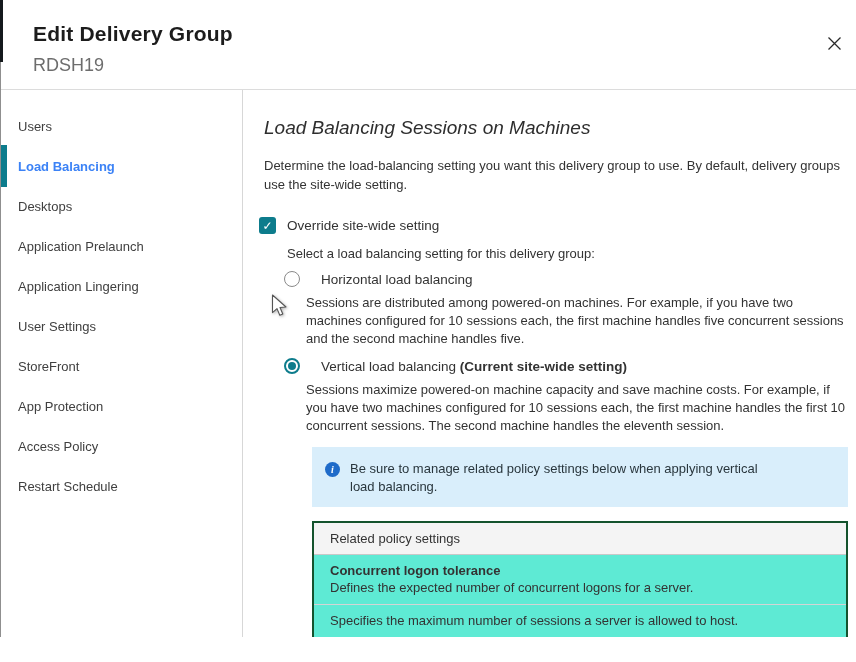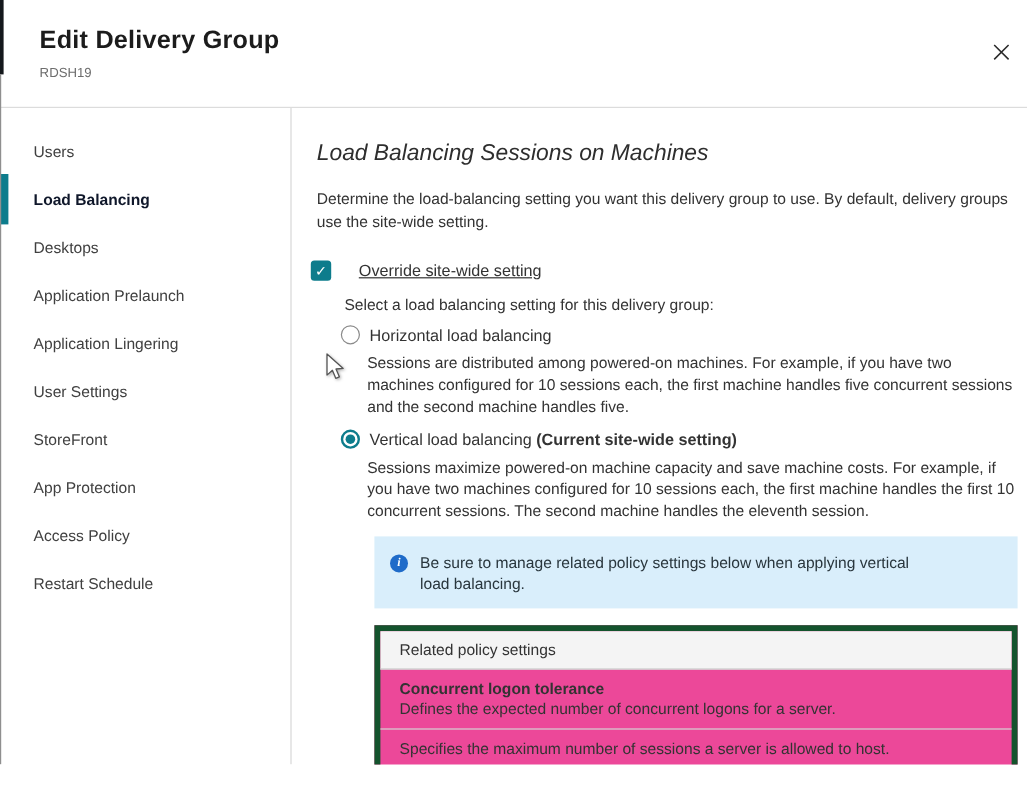--- a/index.html
+++ b/index.html
@@ -10,54 +10,54 @@
     -webkit-font-smoothing:antialiased;
   }
   .dialog{position:relative;width:856px;height:637px;background:#fff;overflow:hidden;}
   
   .edge-dark{position:absolute;left:0;top:0;width:3px;height:62px;background:#14181c;z-index:5;}
   .edge-line{position:absolute;left:0;top:62px;width:1px;bottom:0;background:#8f8f8f;z-index:5;}
 
   
   .hdr{position:absolute;left:0;top:0;right:0;height:89px;border-bottom:1px solid #dcdcdc;background:#fff;}
   .hdr-title{position:absolute;left:33px;top:22px;font-size:21px;font-weight:700;color:#1c1c1c;letter-spacing:.2px;}
-  .hdr-sub{position:absolute;left:33px;top:55px;font-size:11px;color:#6d6d6d;}
+  .hdr-sub{position:absolute;left:33px;top:55px;font-size:18px;color:#6d6d6d;}
   .close-btn{position:absolute;right:11px;top:34px;width:22px;height:22px;display:flex;align-items:center;justify-content:center;cursor:pointer;background:none;border:none;padding:0;}
 
   
   .bodywrap{position:absolute;top:90px;left:0;right:0;bottom:0;display:flex;}
   .nav{width:243px;min-width:243px;border-right:1px solid #d7d7d7;box-sizing:border-box;padding-top:16px;}
-  .nav-item{position:relative;height:40px;display:flex;align-items:center;padding-left:28px;font-size:13px;color:#404040;cursor:pointer;}
-  .nav-item.selected{font-weight:700;color:#0f172a;}
+  .nav-item{position:relative;height:40px;display:flex;align-items:center;padding-left:18px;font-size:13px;color:#404040;cursor:pointer;}
+  .nav-item.selected{font-weight:700;color:#3b82f6;}
   .nav-item .sel-bar{display:none;position:absolute;left:0;top:-1px;width:7px;height:42px;background:#0d7c8c;}
   .nav-item.selected .sel-bar{display:block;}
 
   .main{flex:1;box-sizing:border-box;padding:27px 8px 0 21px;}
   .main h1{margin:0;font-size:19px;font-weight:400;color:#2e2e2e;font-style:italic;}
   .lead{margin:17px 0 0 0;font-size:13px;line-height:19px;color:#333;max-width:584px;}
 
   .chk-row{display:flex;align-items:center;margin-top:23px;margin-left:-5px;cursor:pointer;}
   .chk-box{width:17px;height:17px;border-radius:3px;background:#0d7c8c;color:#fff;display:flex;align-items:center;justify-content:center;font-size:12px;line-height:1;flex:0 0 auto;}
-  .chk-label{margin-left:23px;font-size:13.5px;color:#333;text-decoration:underline;}
+  .chk-label{margin-left:11px;font-size:13.5px;color:#333;}
 
   .prompt{margin:12px 0 0 23px;font-size:13px;color:#333;}
 
   .radio-row{display:flex;align-items:center;margin-top:10px;margin-left:20px;cursor:pointer;}
   .radio-circ{width:16px;height:16px;border-radius:50%;border:1px solid #8a8a8a;background:#fff;box-sizing:border-box;flex:0 0 auto;position:relative;}
   .radio-row.checked .radio-circ{border:2px solid #0d7c8c;}
   .radio-row.checked .radio-circ::after{content:"";position:absolute;left:2px;top:2px;width:8px;height:8px;border-radius:50%;background:#0d7c8c;}
-  .radio-label{margin-left:8px;font-size:13.5px;color:#333;}
+  .radio-label{margin-left:21px;font-size:13.5px;color:#333;}
   .radio-label b{font-weight:700;}
   .radio-desc{margin:7px 0 0 42px;font-size:13px;line-height:18px;color:#333;max-width:541px;}
 
   .info-box{display:flex;gap:10px;margin:12px 0 0 48px;width:536px;box-sizing:border-box;background:#d9eefb;padding:13px 18px 11px 13px;}
   .info-icn{width:15px;height:15px;border-radius:50%;background:#1f6bc9;color:#fff;font-size:10px;font-weight:700;display:flex;align-items:center;justify-content:center;flex:0 0 auto;margin-top:2px;font-family:"Liberation Serif",serif;font-style:italic;}
   .info-txt{font-size:13px;line-height:18px;color:#29363d;max-width:430px;}
 
-  .ptable{margin:14px 0 0 48px;width:536px;box-sizing:border-box;border:5px solid #14532d;background:#ec4899;}
+  .ptable{margin:14px 0 0 48px;width:536px;box-sizing:border-box;border:2px solid #14532d;background:#5eead4;}
   .ptable-hdr{height:31px;line-height:31px;background:#f4f4f4;border-bottom:1px solid #c8c8c8;padding:0 16px;font-size:13px;color:#333;}
   .p-row{padding:7px 16px 8px 16px;border-bottom:1px solid #d4d4d4;}
   .p-row:last-child{border-bottom:none;}
   .p-row .t{font-size:13px;font-weight:700;color:#333;line-height:17px;}
   .p-row .d{font-size:13px;color:#333;line-height:17px;}
 
   .cursor{position:absolute;left:271px;top:294px;z-index:9;pointer-events:none;filter:drop-shadow(1.5px 1.5px 1.5px rgba(0,0,0,.3));}
 </style>
 </head>
 <body>

